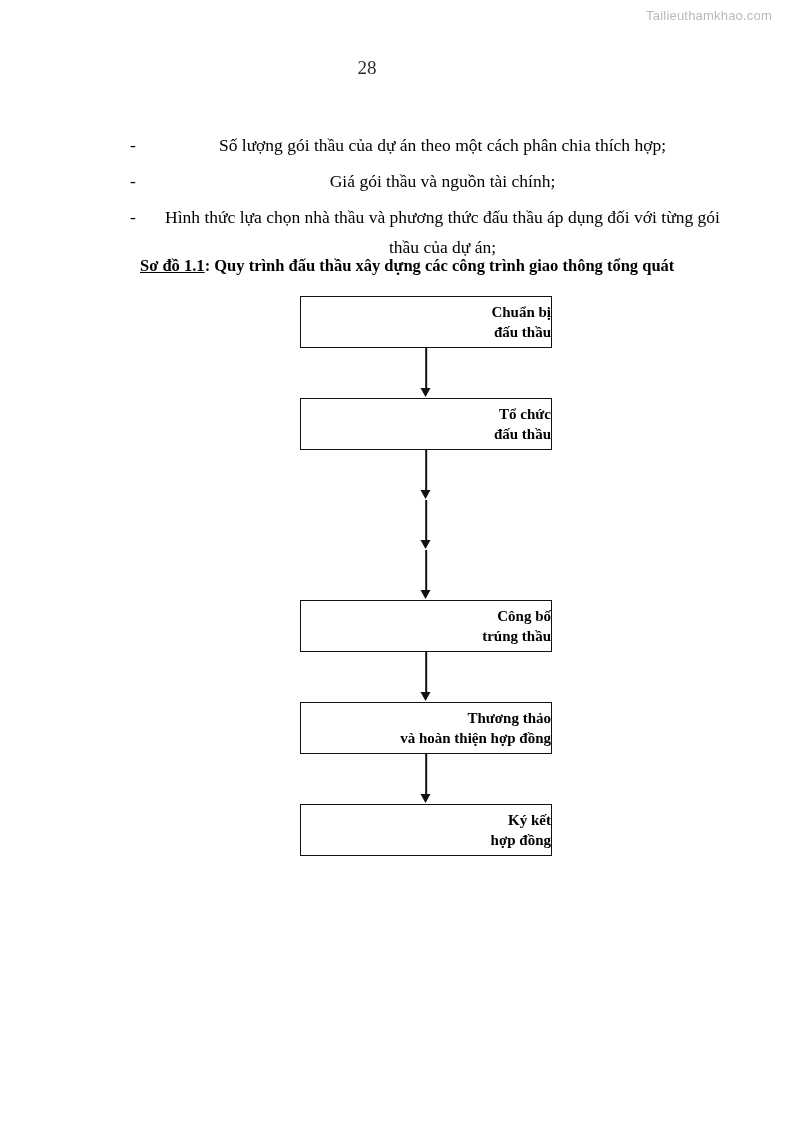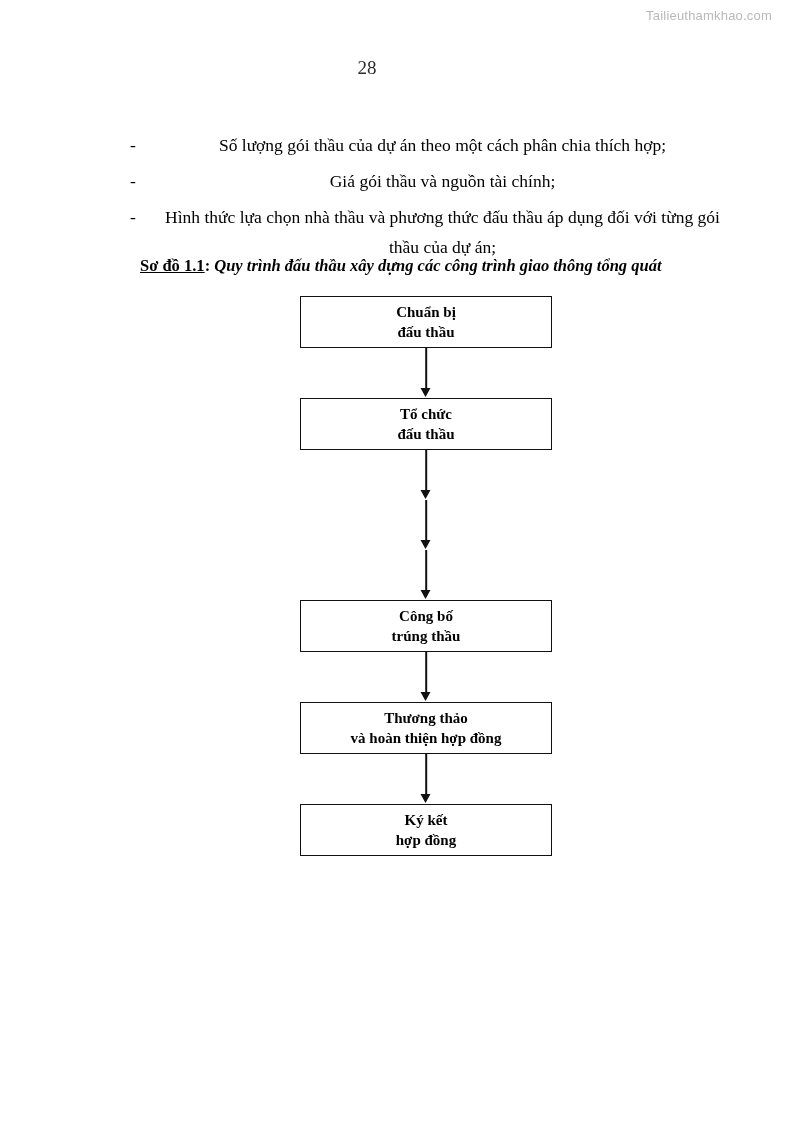--- a/index.html
+++ b/index.html
@@ -75,42 +75,41 @@
   }
   .caption-label {
     font-weight: bold;
     text-decoration: underline;
   }
   .caption-colon {
     font-weight: bold;
   }
   .caption-title {
     font-weight: bold;
-    font-style: italic;
   }
 
   
   .flowchart {
     position: absolute;
     top: 296px;
     left: 300px;
     width: 252px;
   }
   .flow-unit {
     position: relative;
   }
   .flow-box {
     box-sizing: border-box;
     width: 252px;
     height: 52px;
     border: 1.6px solid #111111;
     background: #ffffff;
     display: flex;
     flex-direction: column;
-    align-items: center;
+    align-items: flex-end;
     justify-content: center;
     font-weight: bold;
     font-size: 15px;
     line-height: 20px;
     text-align: center;
     white-space: pre;
   }
   .flow-box .line2 { display: block; }
 
   .connector {

